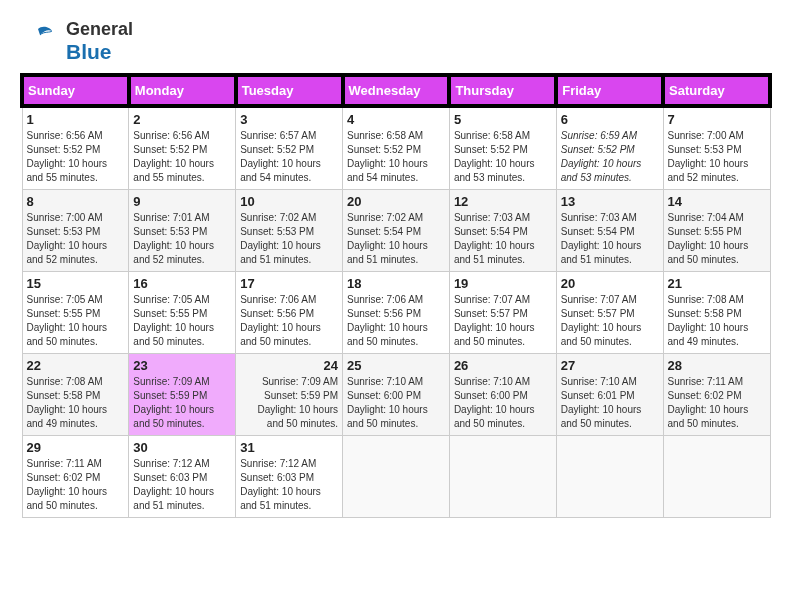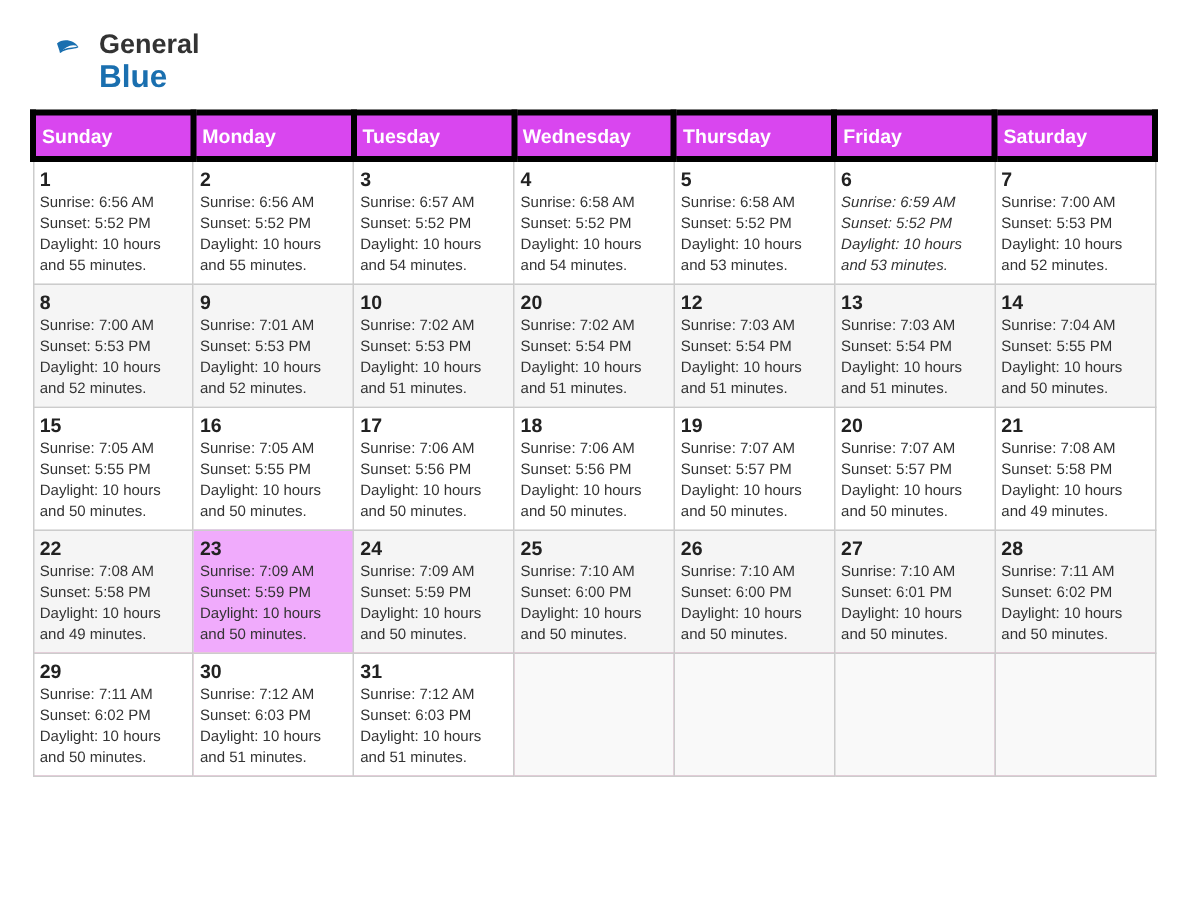--- a/index.html
+++ b/index.html
@@ -278,21 +278,21 @@
 Daylight: 10 hours
 and 49 minutes.</div>
         </td>
         <td style="background: #f0abfc;">
           <span class="day-num">23</span>
           <div class="day-info" style="white-space: pre-line;">Sunrise: 7:09 AM
 Sunset: 5:59 PM
 Daylight: 10 hours
 and 50 minutes.</div>
         </td>
-        <td style="background: rgb(245, 245, 245);">
+        <td style="background: rgb(245, 245, 245); text-align: right;">
           <span class="day-num">24</span>
           <div class="day-info" style="white-space: pre-line;">Sunrise: 7:09 AM
 Sunset: 5:59 PM
 Daylight: 10 hours
 and 50 minutes.</div>
         </td>
         <td style="background: rgb(245, 245, 245);">
           <span class="day-num">25</span>
           <div class="day-info" style="white-space: pre-line;">Sunrise: 7:10 AM
 Sunset: 6:00 PM

